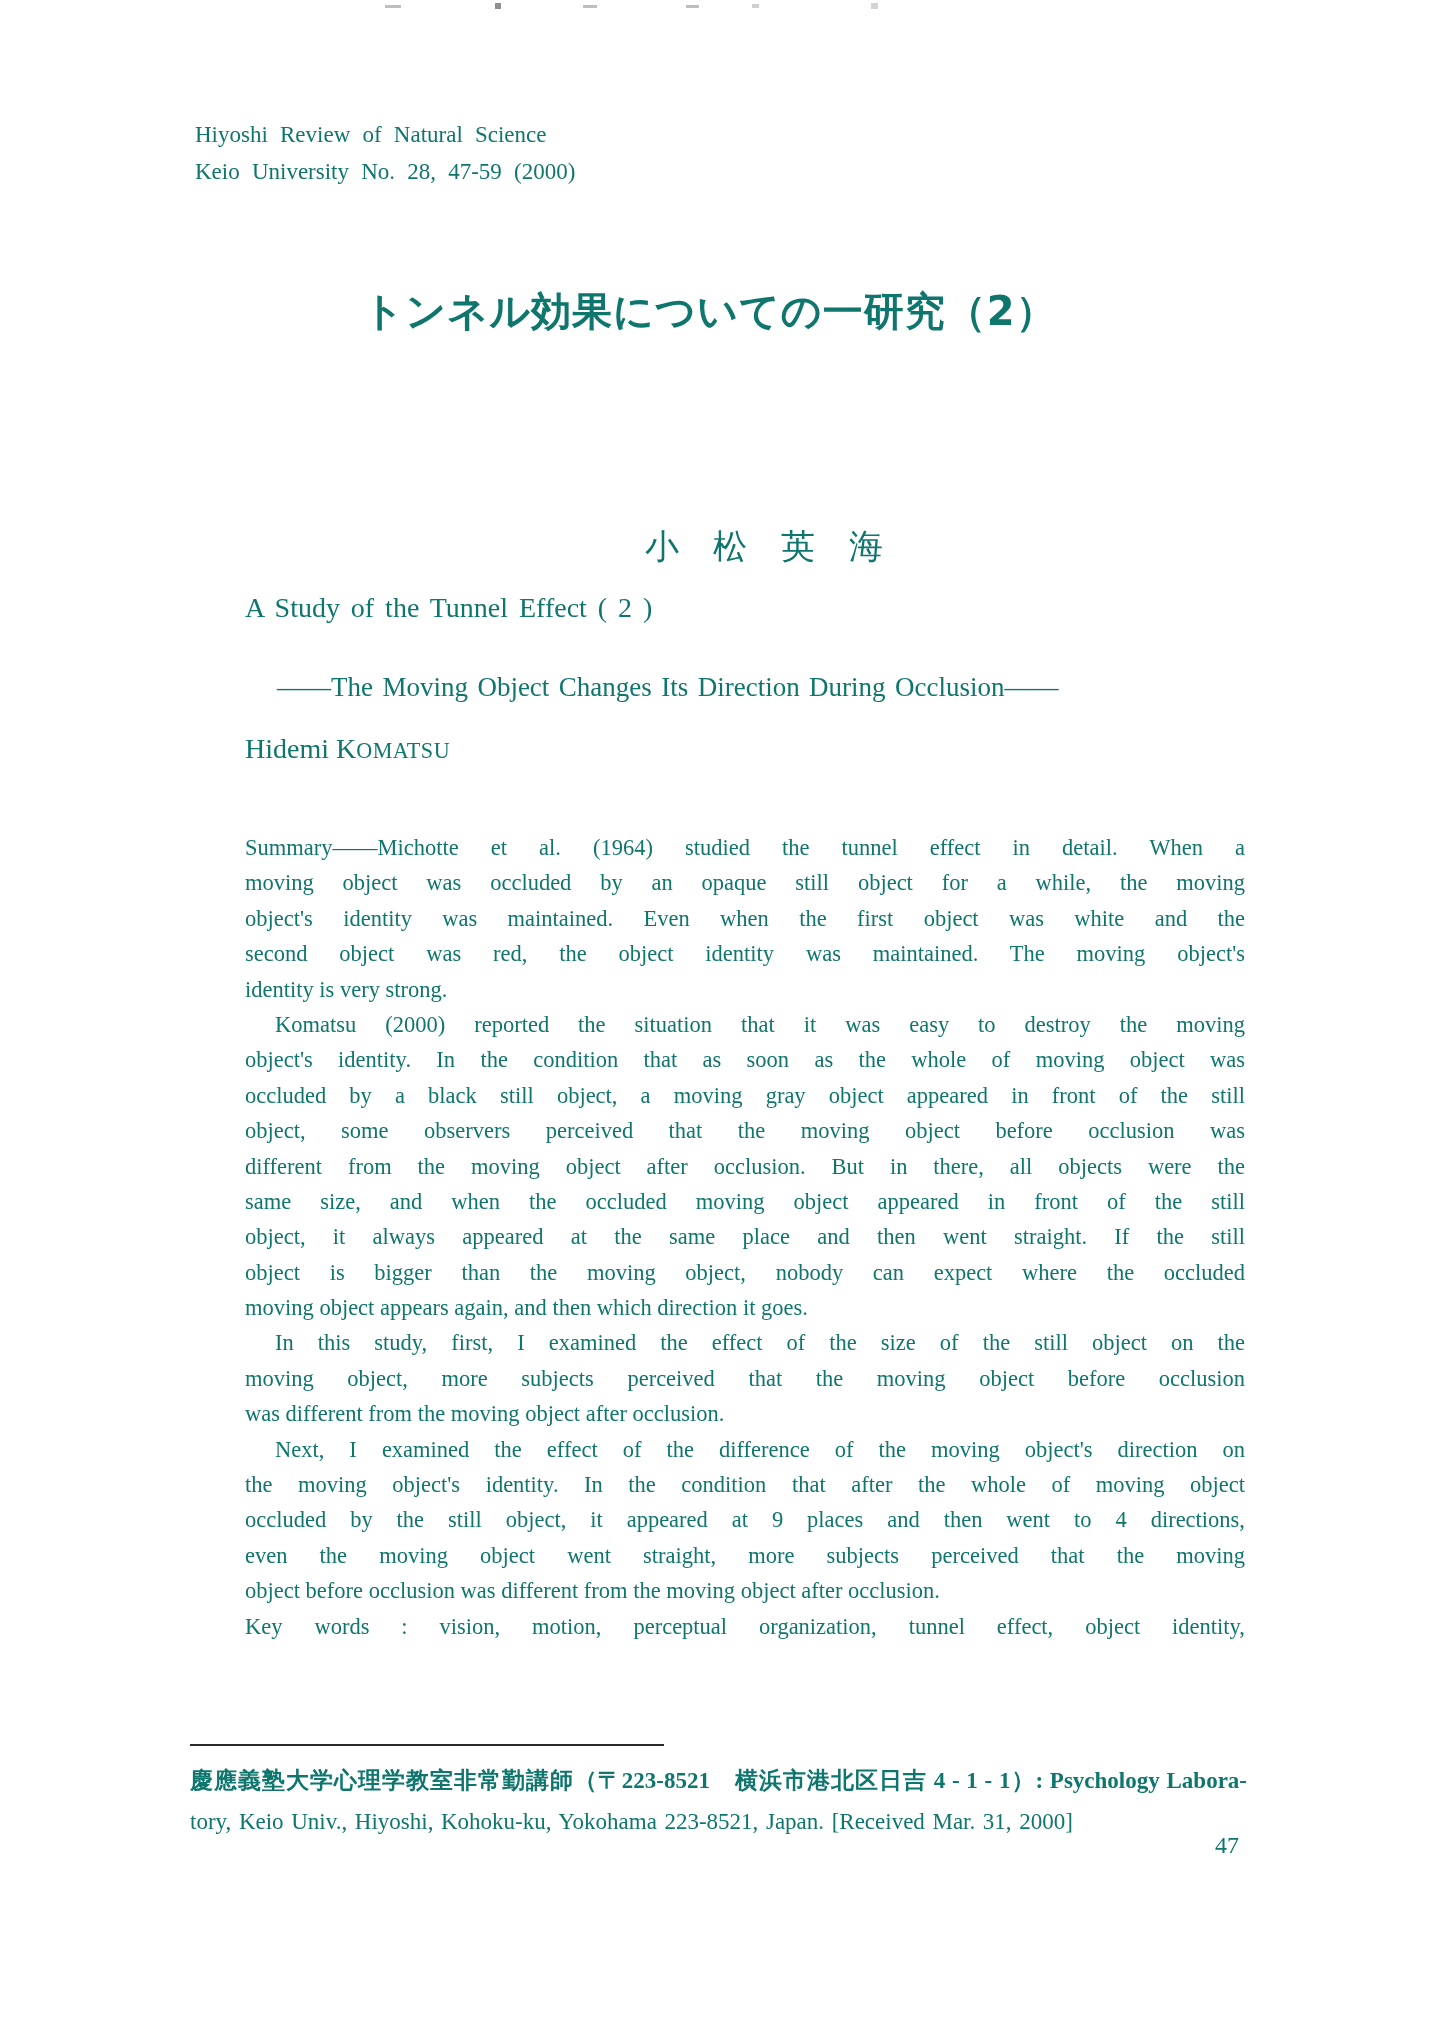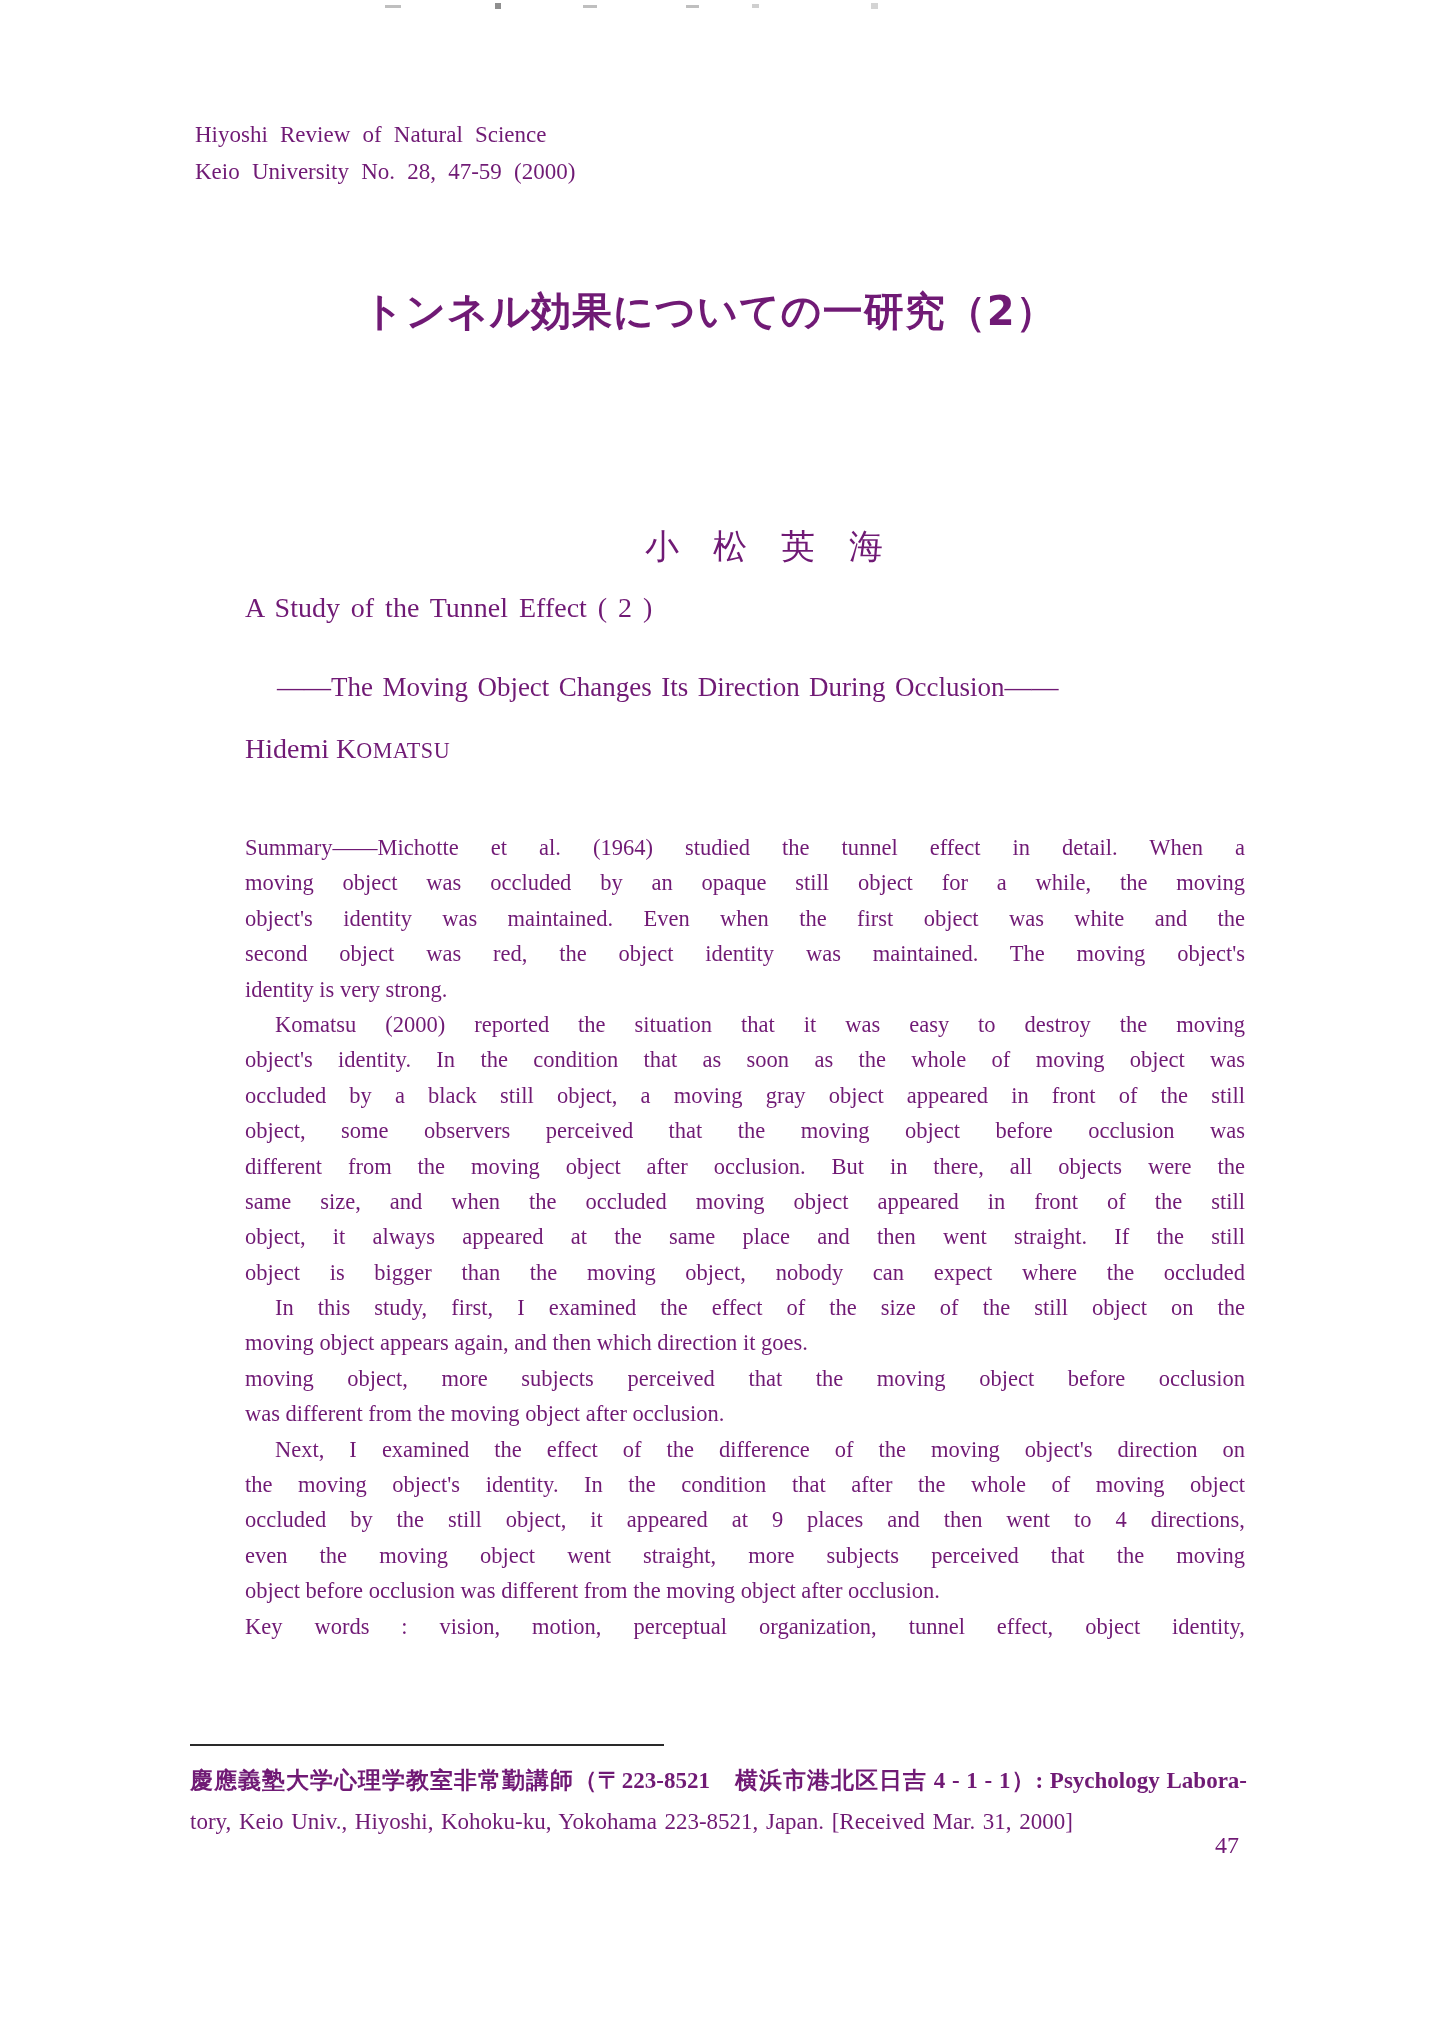--- a/index.html
+++ b/index.html
@@ -3,21 +3,21 @@
 <meta charset="utf-8">
 <style>
   * { margin: 0; padding: 0; box-sizing: border-box; }
   html, body { background: #e8e8e8; }
   .page {
     position: relative;
     width: 1433px;
     height: 2024px;
     margin: 0 auto;
     background: #ffffff;
-    color: #701a75;
+    color: #0f766e;
     font-family: "Liberation Serif", "DejaVu Serif", serif;
     overflow: hidden;
   }
   .artifact { position: absolute; background: #bfbfbf; }
 
   .journal-header {
     position: absolute;
     left: 195px; top: 116px;
     font-size: 23px;
     line-height: 37px;
@@ -149,22 +149,22 @@
       <div class="line">second object was red, the object identity was maintained. The moving object's</div>
       <div class="line last">identity is very strong.</div>
       <div class="line indent">Komatsu (2000) reported the situation that it was easy to destroy the moving</div>
       <div class="line">object's identity. In the condition that as soon as the whole of moving object was</div>
       <div class="line">occluded by a black still object, a moving gray object appeared in front of the still</div>
       <div class="line">object, some observers perceived that the moving object before occlusion was</div>
       <div class="line">different from the moving object after occlusion. But in there, all objects were the</div>
       <div class="line">same size, and when the occluded moving object appeared in front of the still</div>
       <div class="line">object, it always appeared at the same place and then went straight. If the still</div>
       <div class="line">object is bigger than the moving object, nobody can expect where the occluded</div>
+      <div class="line last">moving object appears again, and then which direction it goes.</div>
       <div class="line indent">In this study, first, I examined the effect of the size of the still object on the</div>
-      <div class="line last">moving object appears again, and then which direction it goes.</div>
       <div class="line">moving object, more subjects perceived that the moving object before occlusion</div>
       <div class="line last">was different from the moving object after occlusion.</div>
       <div class="line indent">Next, I examined the effect of the difference of the moving object's direction on</div>
       <div class="line">the moving object's identity. In the condition that after the whole of moving object</div>
       <div class="line">occluded by the still object, it appeared at 9 places and then went to 4 directions,</div>
       <div class="line">even the moving object went straight, more subjects perceived that the moving</div>
       <div class="line last">object before occlusion was different from the moving object after occlusion.</div>
       <div class="line">Key words : vision, motion, perceptual organization, tunnel effect, object identity,</div>
     </section>
 

